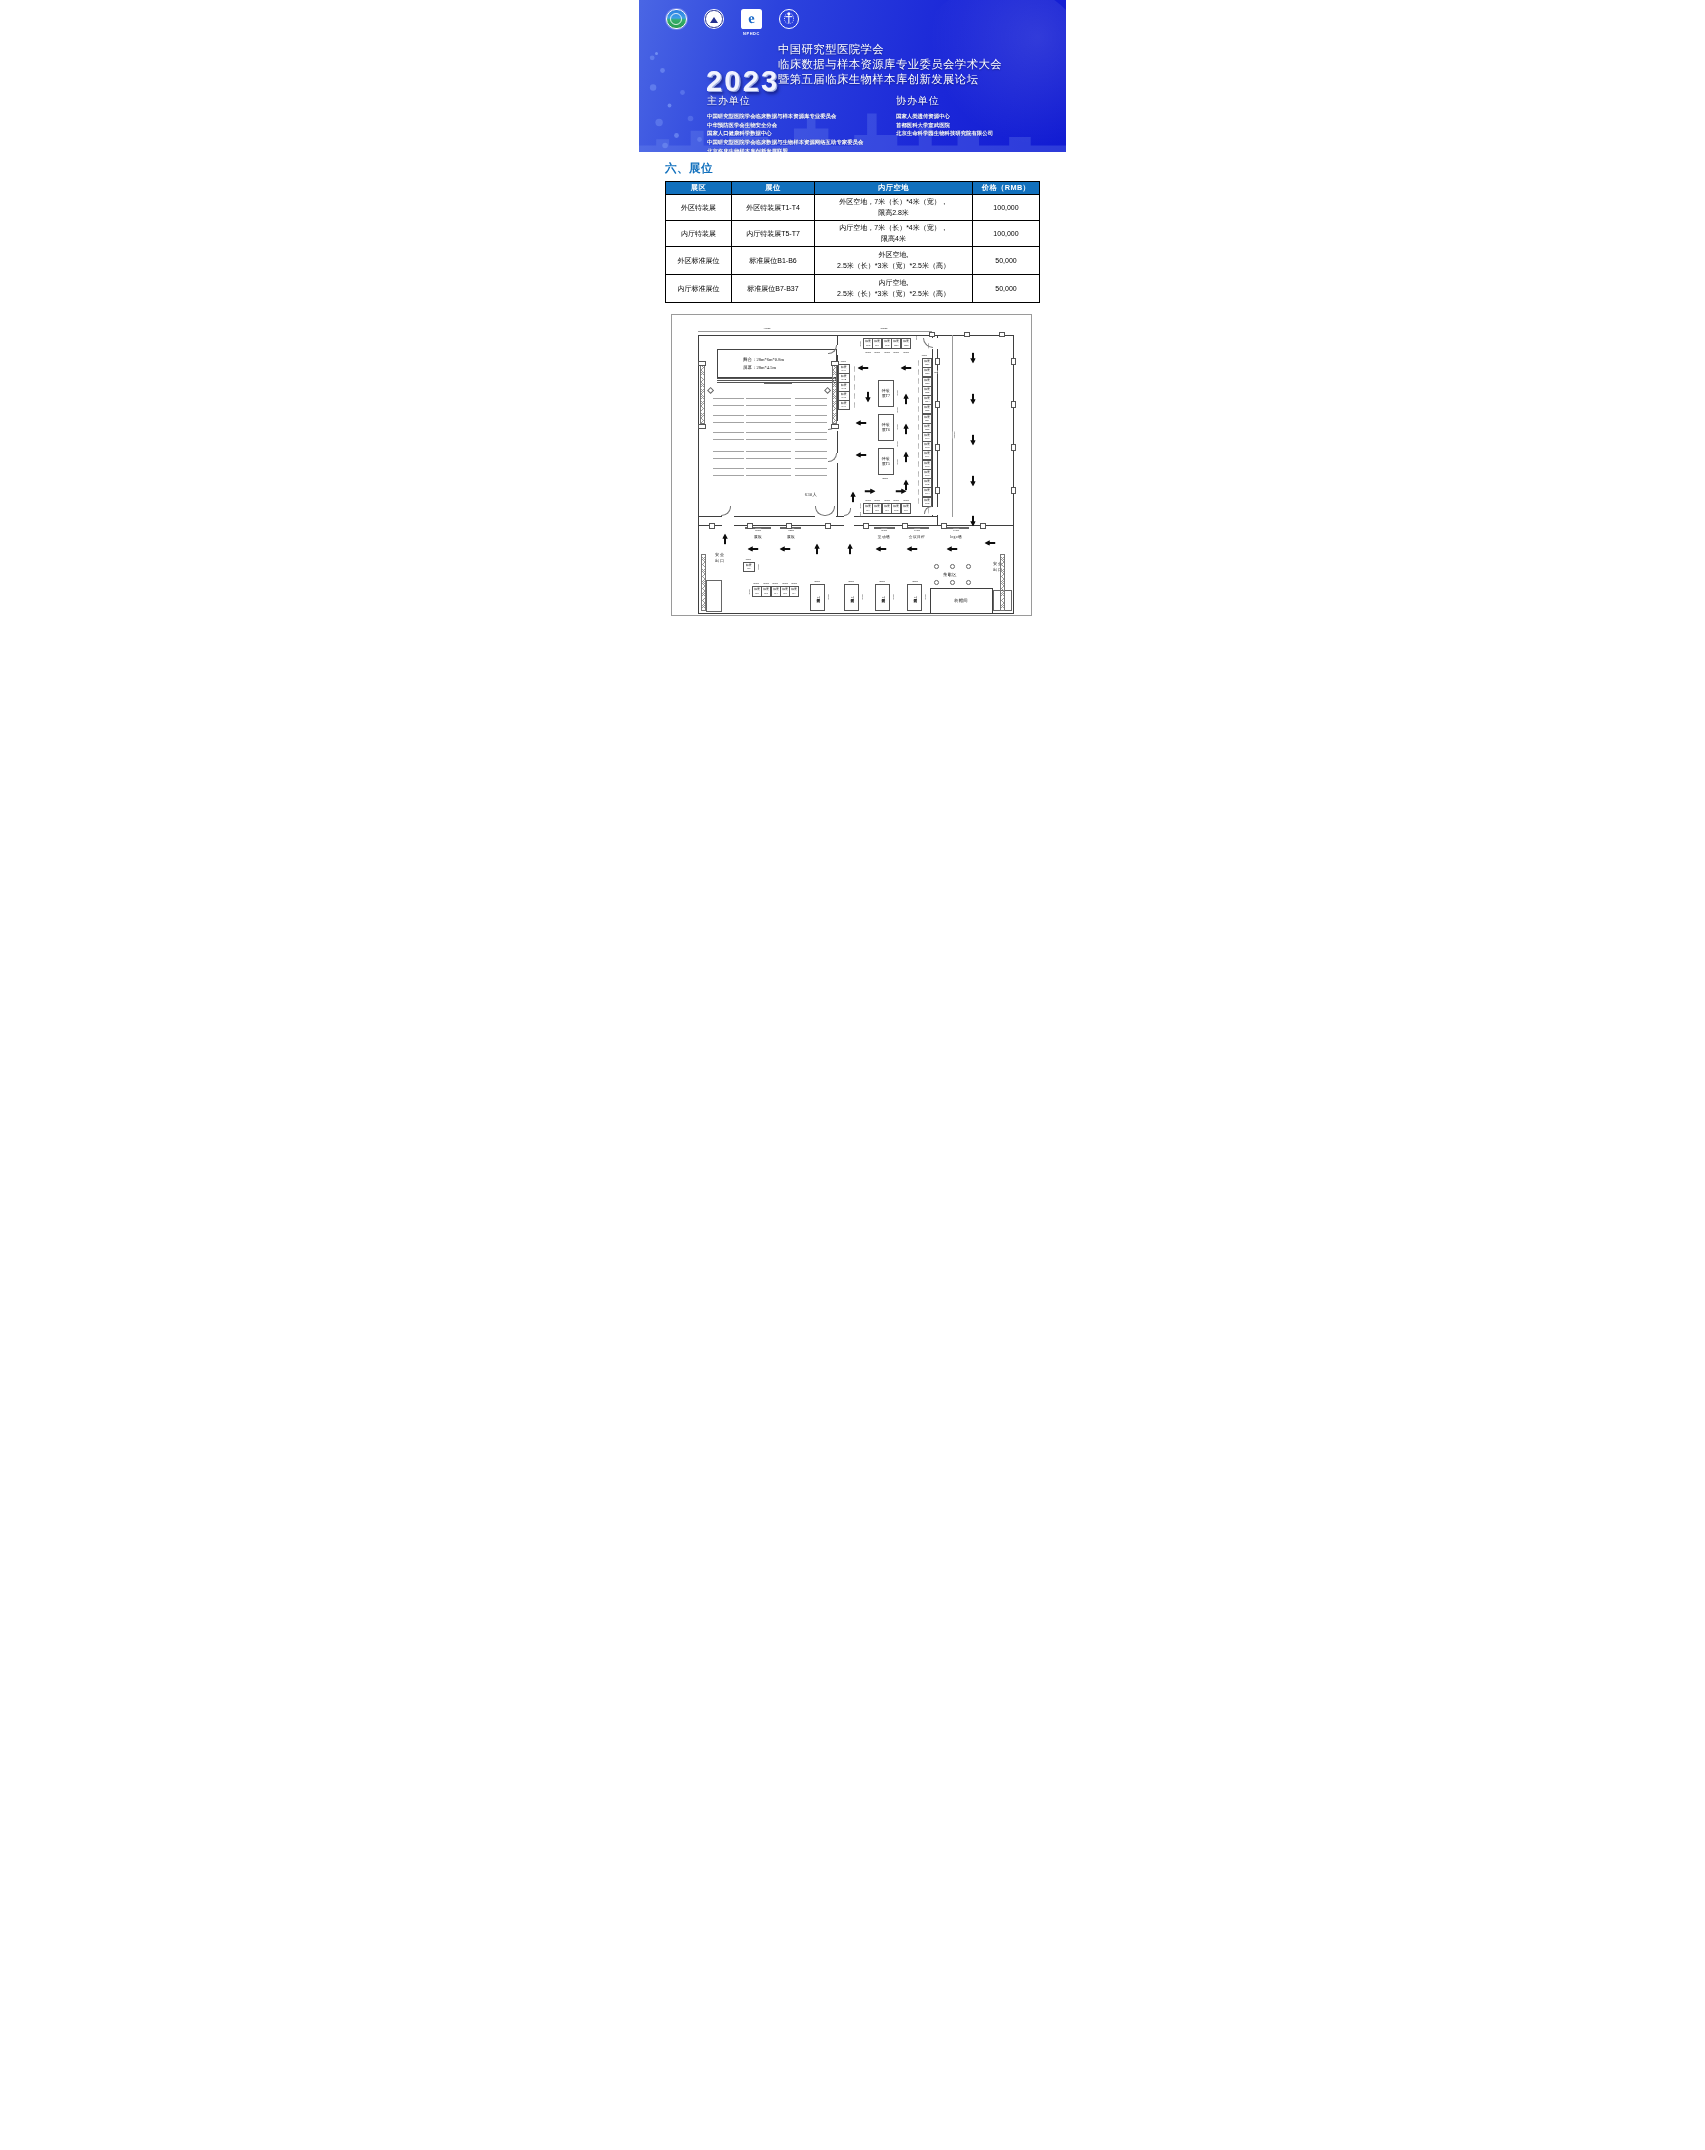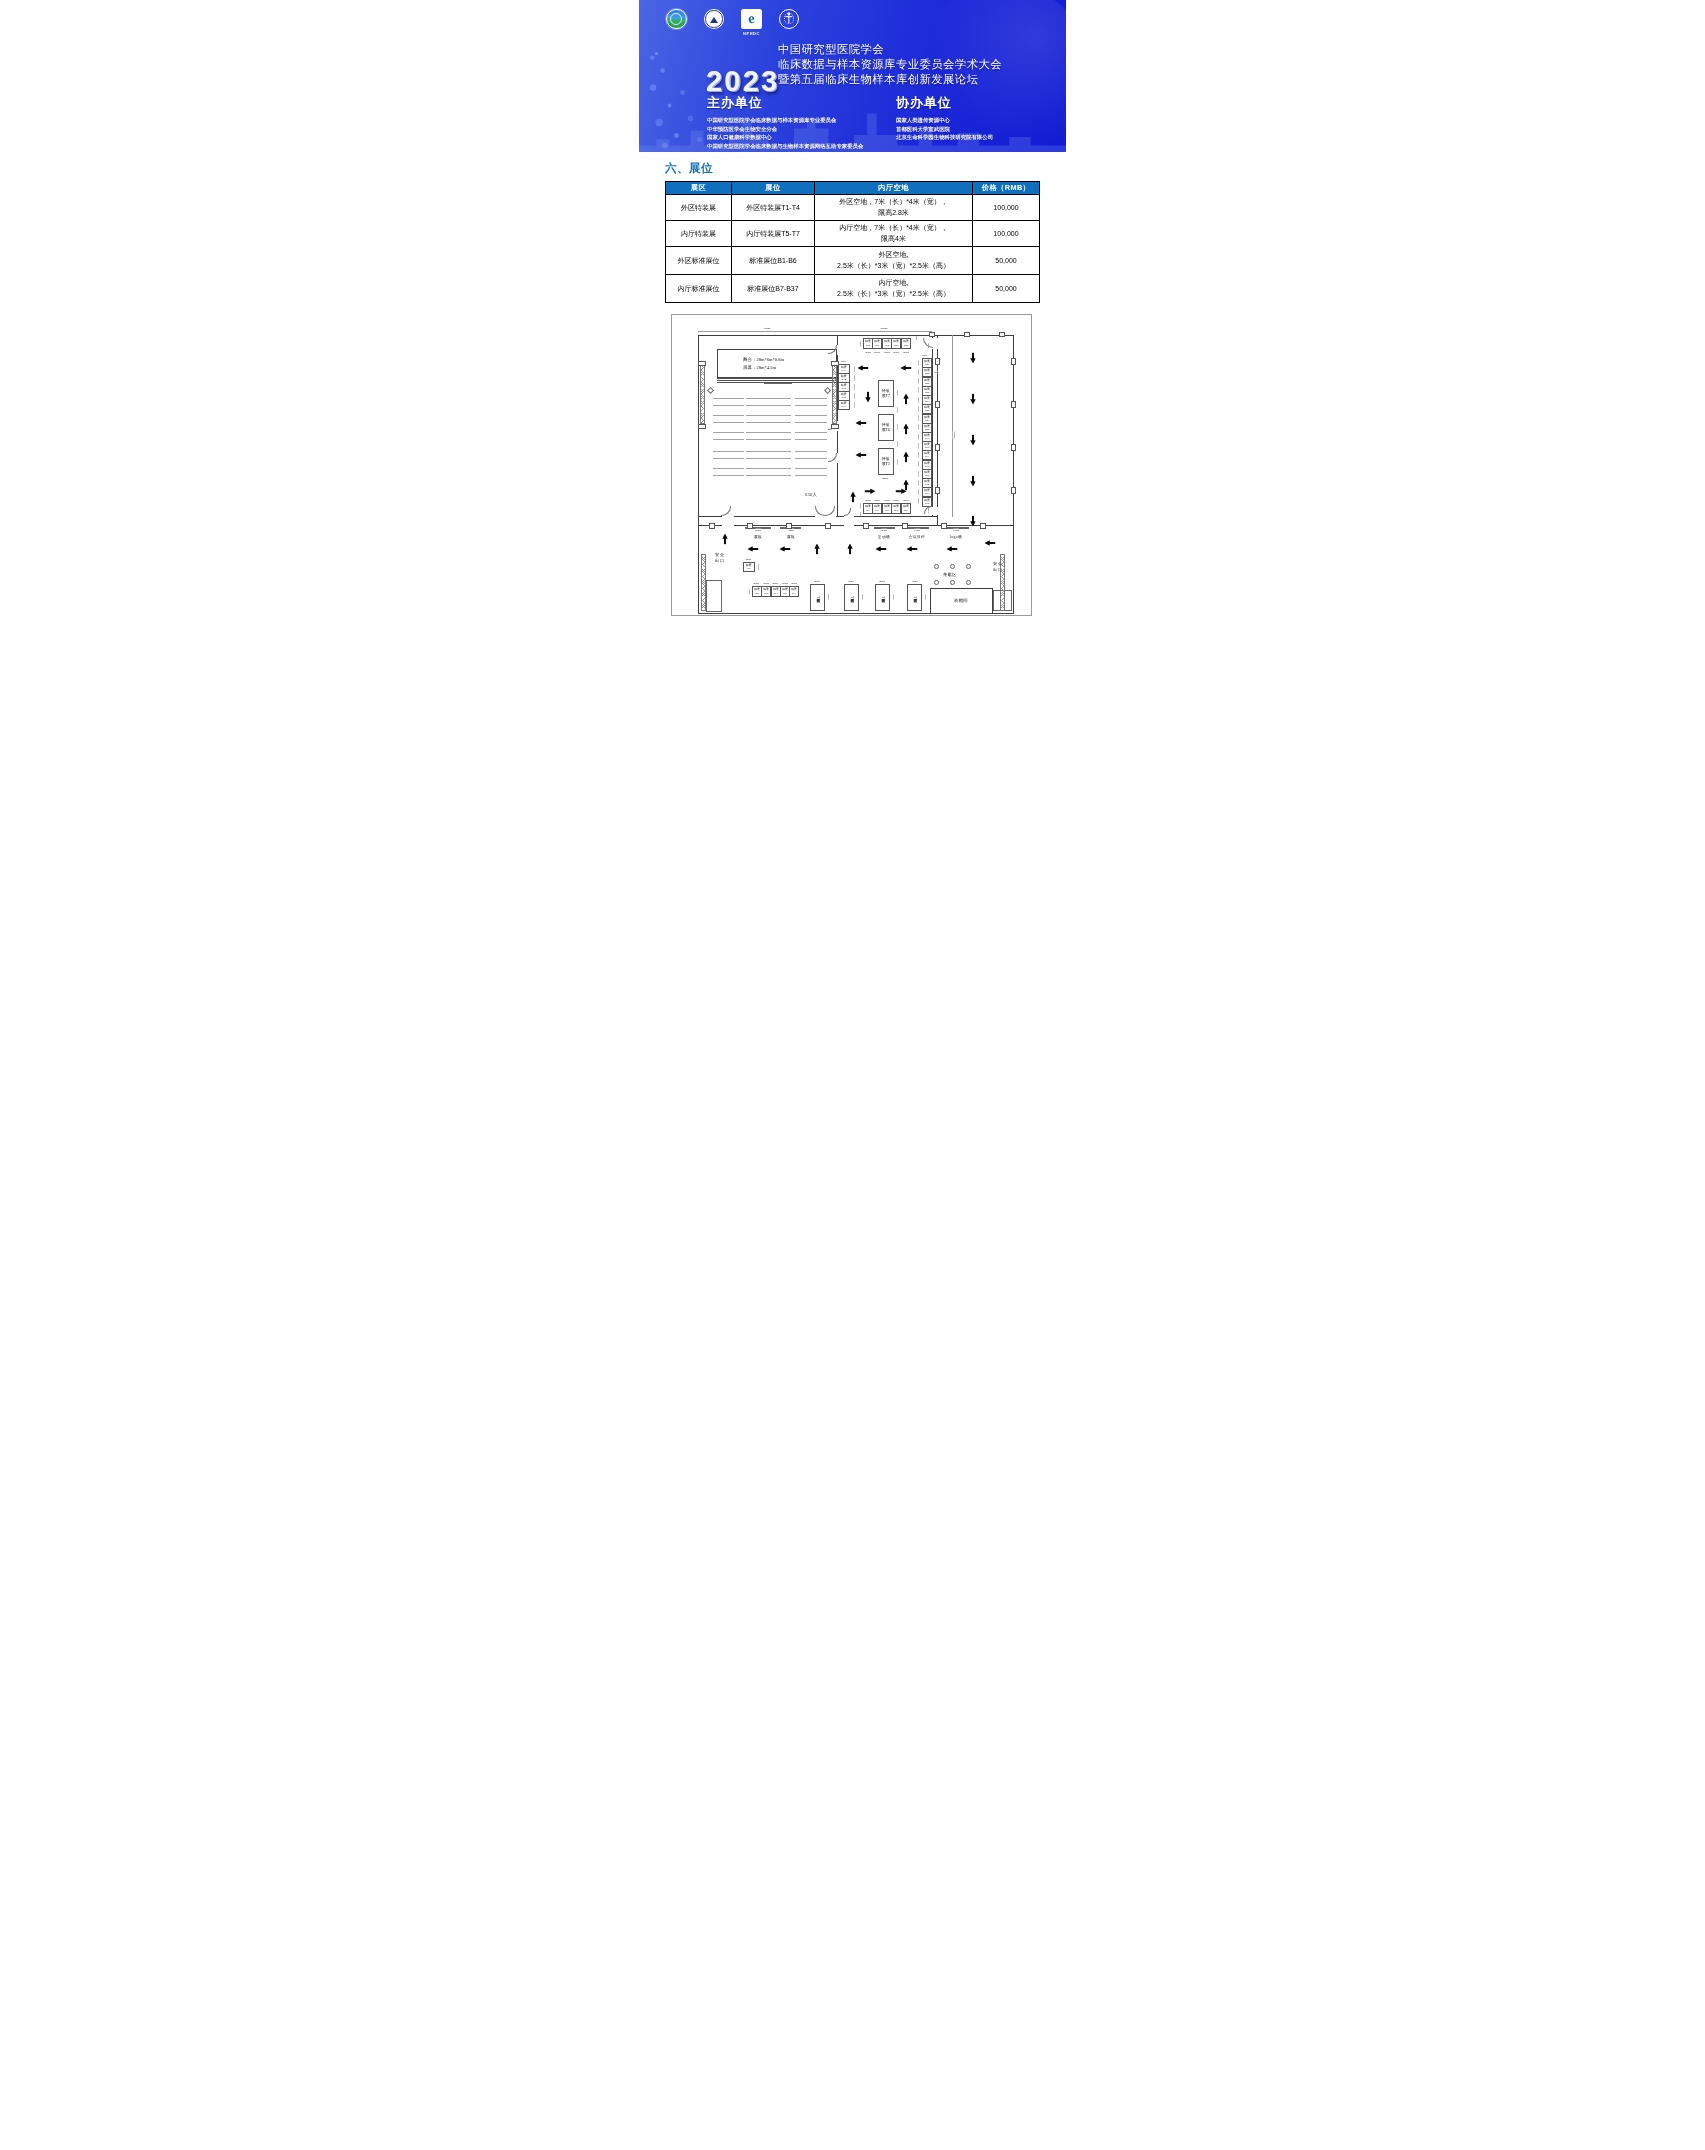--- a/index.html
+++ b/index.html
@@ -41,21 +41,21 @@
   .logo-bbcr .fig::after { content:""; position:absolute; left:-0.9px; top:-2.6px; width:3px; height:3px; border-radius:50%; background:#fff; }
 
   .year { position:absolute; left:67px; top:43px; font-size:29px; font-weight:900; letter-spacing:2.2px;
     color:#f1f3ff; text-shadow:1.3px 1.3px 0 #9aa8e0, 2.6px 2.6px 3.4px rgba(0,0,60,.55);margin-top:22px; }
   .titles { position:absolute; left:139px; top:42px; color:#fff; font-weight:400; }
   .titles div { font-size:11.4px; line-height:1.33; text-shadow:0 0.9px 1.3px rgba(8,16,80,.6); letter-spacing:0.4px; }
 
   .orgs { position:absolute; left:68px; top:94px; right:13px; display:flex; color:#fff; }
   .org-col.main { width:189px; }
   .org-col.co { margin-left:0; }
-  .org-heading { font-size:13px; font-weight:700; letter-spacing:0.9px; text-shadow:0 0.9px 0.9px rgba(8,16,80,.6); }
+  .org-heading { font-size:10px; font-weight:400; letter-spacing:0.9px; text-shadow:0 0.9px 0.9px rgba(8,16,80,.6); }
   .org-list { list-style:none; margin-top:3.9px; }
   .org-list li { font-size:5.4px; font-weight:700; line-height:1.62; text-shadow:0 0.4px 0.9px rgba(8,16,80,.55); white-space:nowrap; }
 
   
   .section-title { margin:8.6px 0 5.2px 26px; font-size:11.6px; font-weight:700; color:#1170bd; letter-spacing:0.4px; }
   table.booths { border-collapse:collapse; margin-left:26px; width:374px; table-layout:fixed; }
   table.booths th { background:#1170bd; color:#fff; font-size:7.3px; font-weight:700;
     border:0.9px solid #000; height:13.3px; letter-spacing:0.4px; }
   table.booths td { border:0.9px solid #000; font-size:7px; color:#000; text-align:center; padding:1.7px 0.9px; }
   table.booths tr.r1 td, table.booths tr.r2 td { height:26px; }

